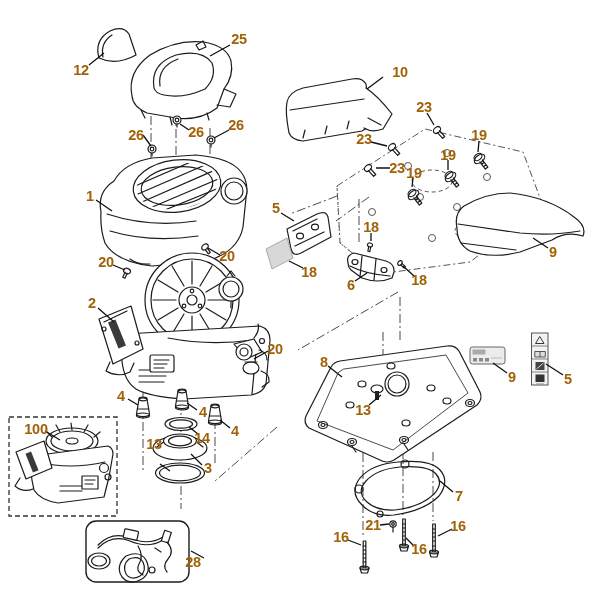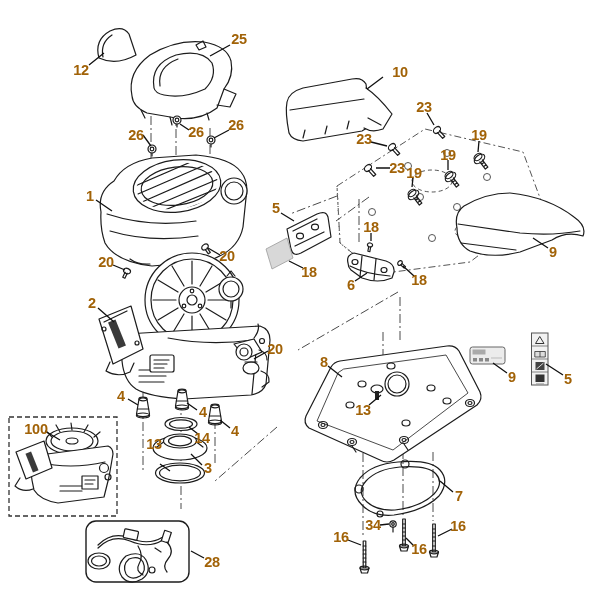--- a/index.html
+++ b/index.html
@@ -398,37 +398,37 @@
 <div class="callout" style="left:227px;top:256px">20</div>
 <div class="callout" style="left:275px;top:349px">20</div>
 <div class="callout" style="left:92px;top:303px">2</div>
 <div class="callout" style="left:121px;top:396px">4</div>
 <div class="callout" style="left:203px;top:412px">4</div>
 <div class="callout" style="left:235px;top:431px">4</div>
 <div class="callout" style="left:202px;top:438px">14</div>
 <div class="callout" style="left:208px;top:468px">3</div>
 <div class="callout" style="left:154px;top:444px">13</div>
 <div class="callout" style="left:36px;top:429px">100</div>
-<div class="callout" style="left:212px;top:562px">28</div>
+<div class="callout" style="left:193px;top:562px">28</div>
 <div class="callout" style="left:400px;top:72px">10</div>
 <div class="callout" style="left:424px;top:107px">23</div>
 <div class="callout" style="left:364px;top:139px">23</div>
 <div class="callout" style="left:397px;top:168px">23</div>
 <div class="callout" style="left:479px;top:135px">19</div>
 <div class="callout" style="left:448px;top:155px">19</div>
 <div class="callout" style="left:414px;top:173px">19</div>
 <div class="callout" style="left:553px;top:252px">9</div>
 <div class="callout" style="left:276px;top:208px">5</div>
 <div class="callout" style="left:309px;top:272px">18</div>
 <div class="callout" style="left:351px;top:285px">6</div>
 <div class="callout" style="left:371px;top:227px">18</div>
 <div class="callout" style="left:419px;top:280px">18</div>
 <div class="callout" style="left:324px;top:362px">8</div>
 <div class="callout" style="left:363px;top:410px">13</div>
 <div class="callout" style="left:512px;top:377px">9</div>
 <div class="callout" style="left:568px;top:379px">5</div>
 <div class="callout" style="left:459px;top:496px">7</div>
-<div class="callout" style="left:373px;top:525px">34</div>
+<div class="callout" style="left:373px;top:525px">21</div>
 <div class="callout" style="left:341px;top:537px">16</div>
 <div class="callout" style="left:419px;top:549px">16</div>
 <div class="callout" style="left:458px;top:526px">16</div>
 
 </div>
 
 </body></html>

